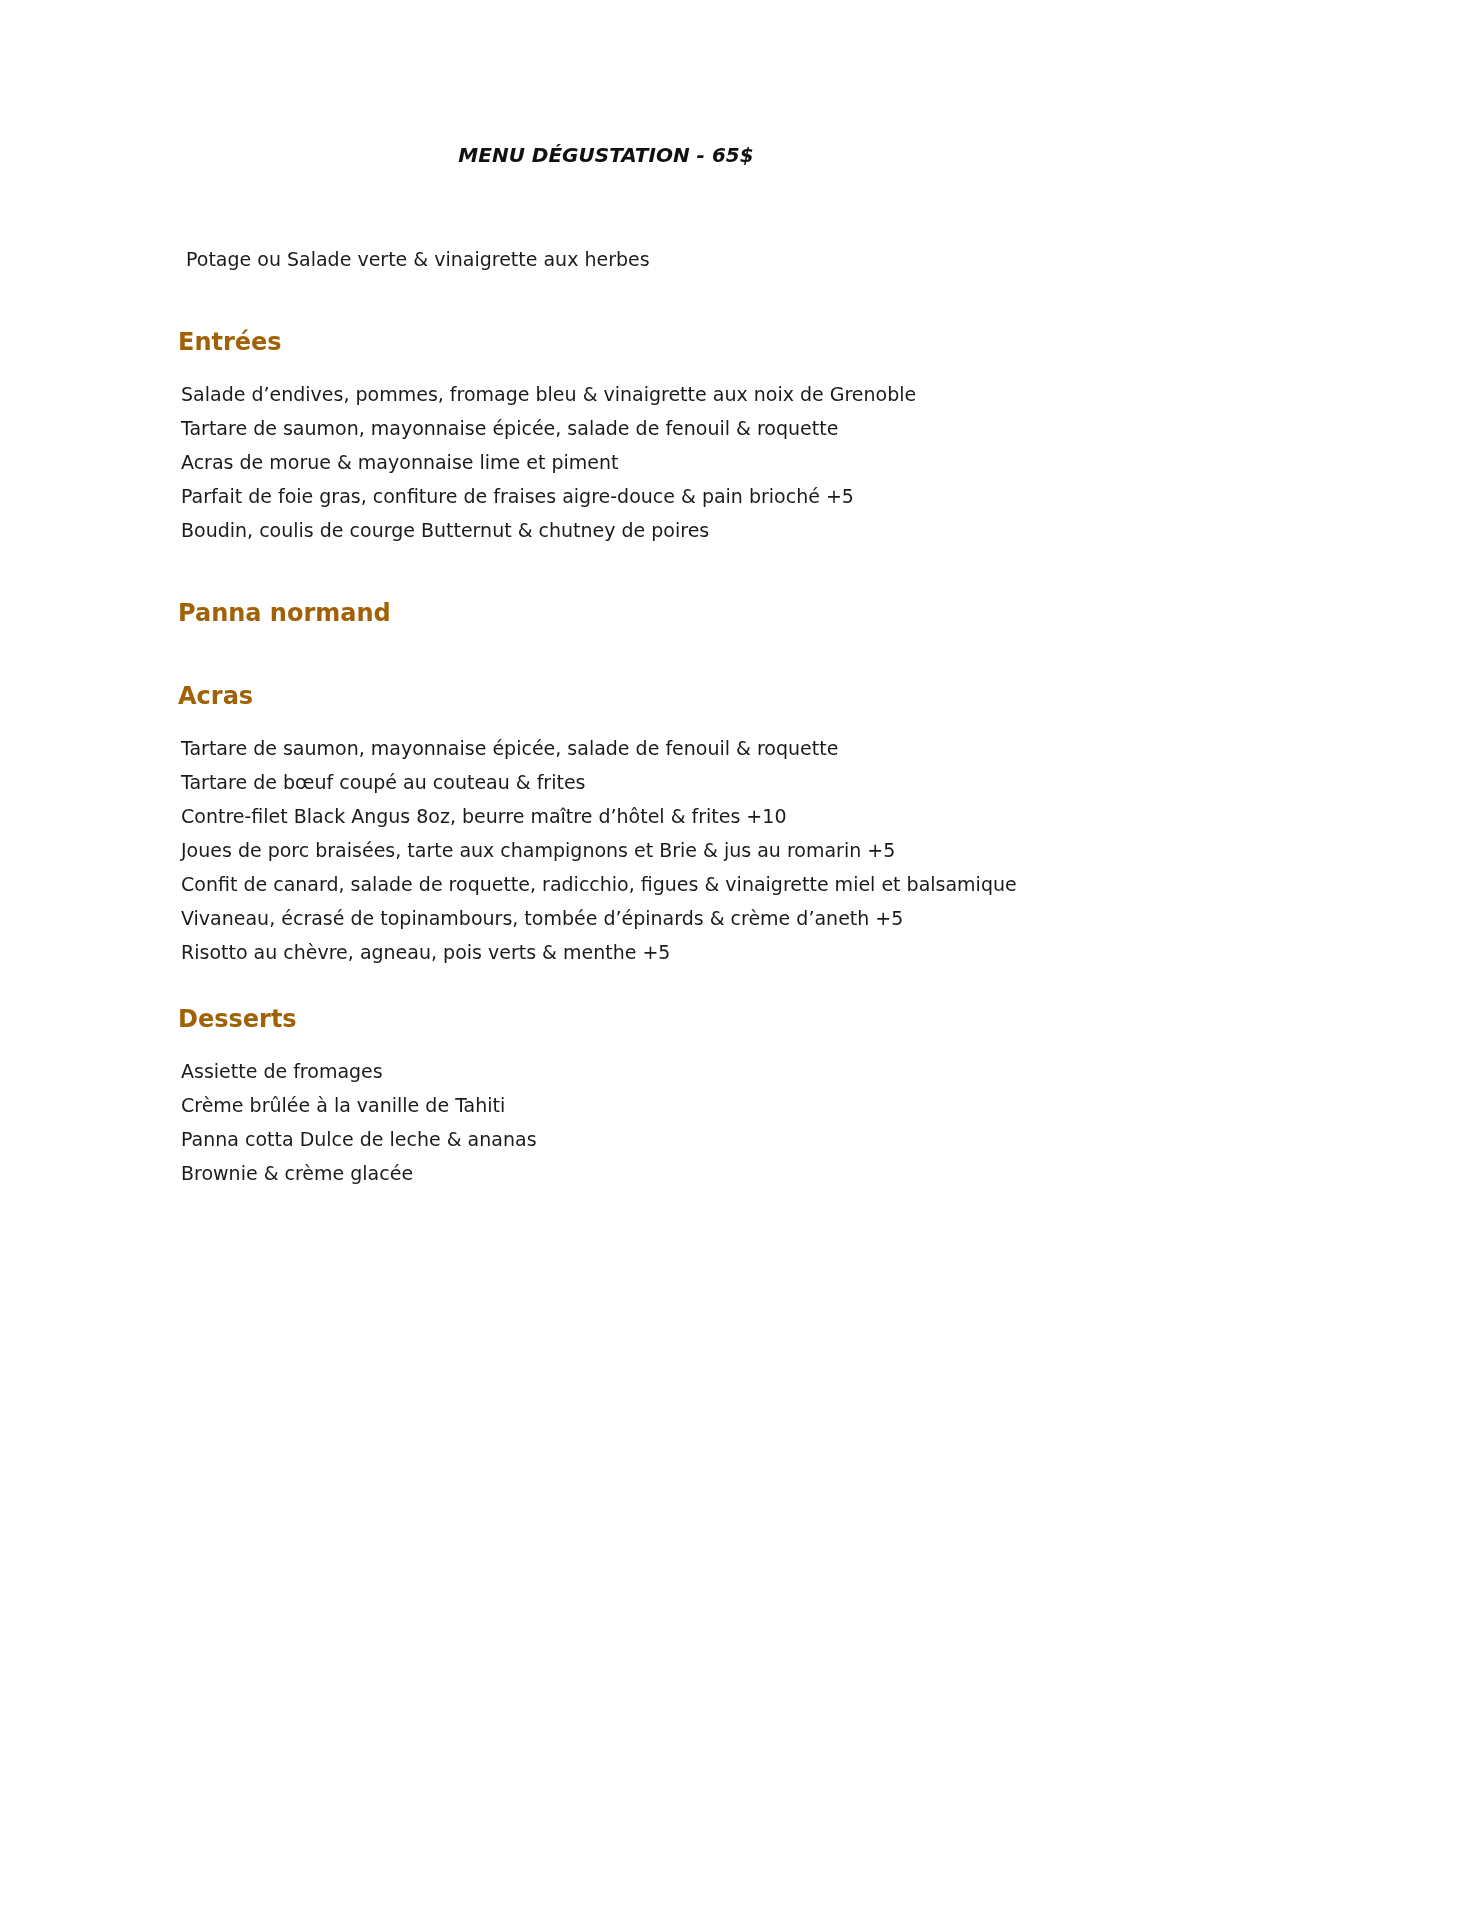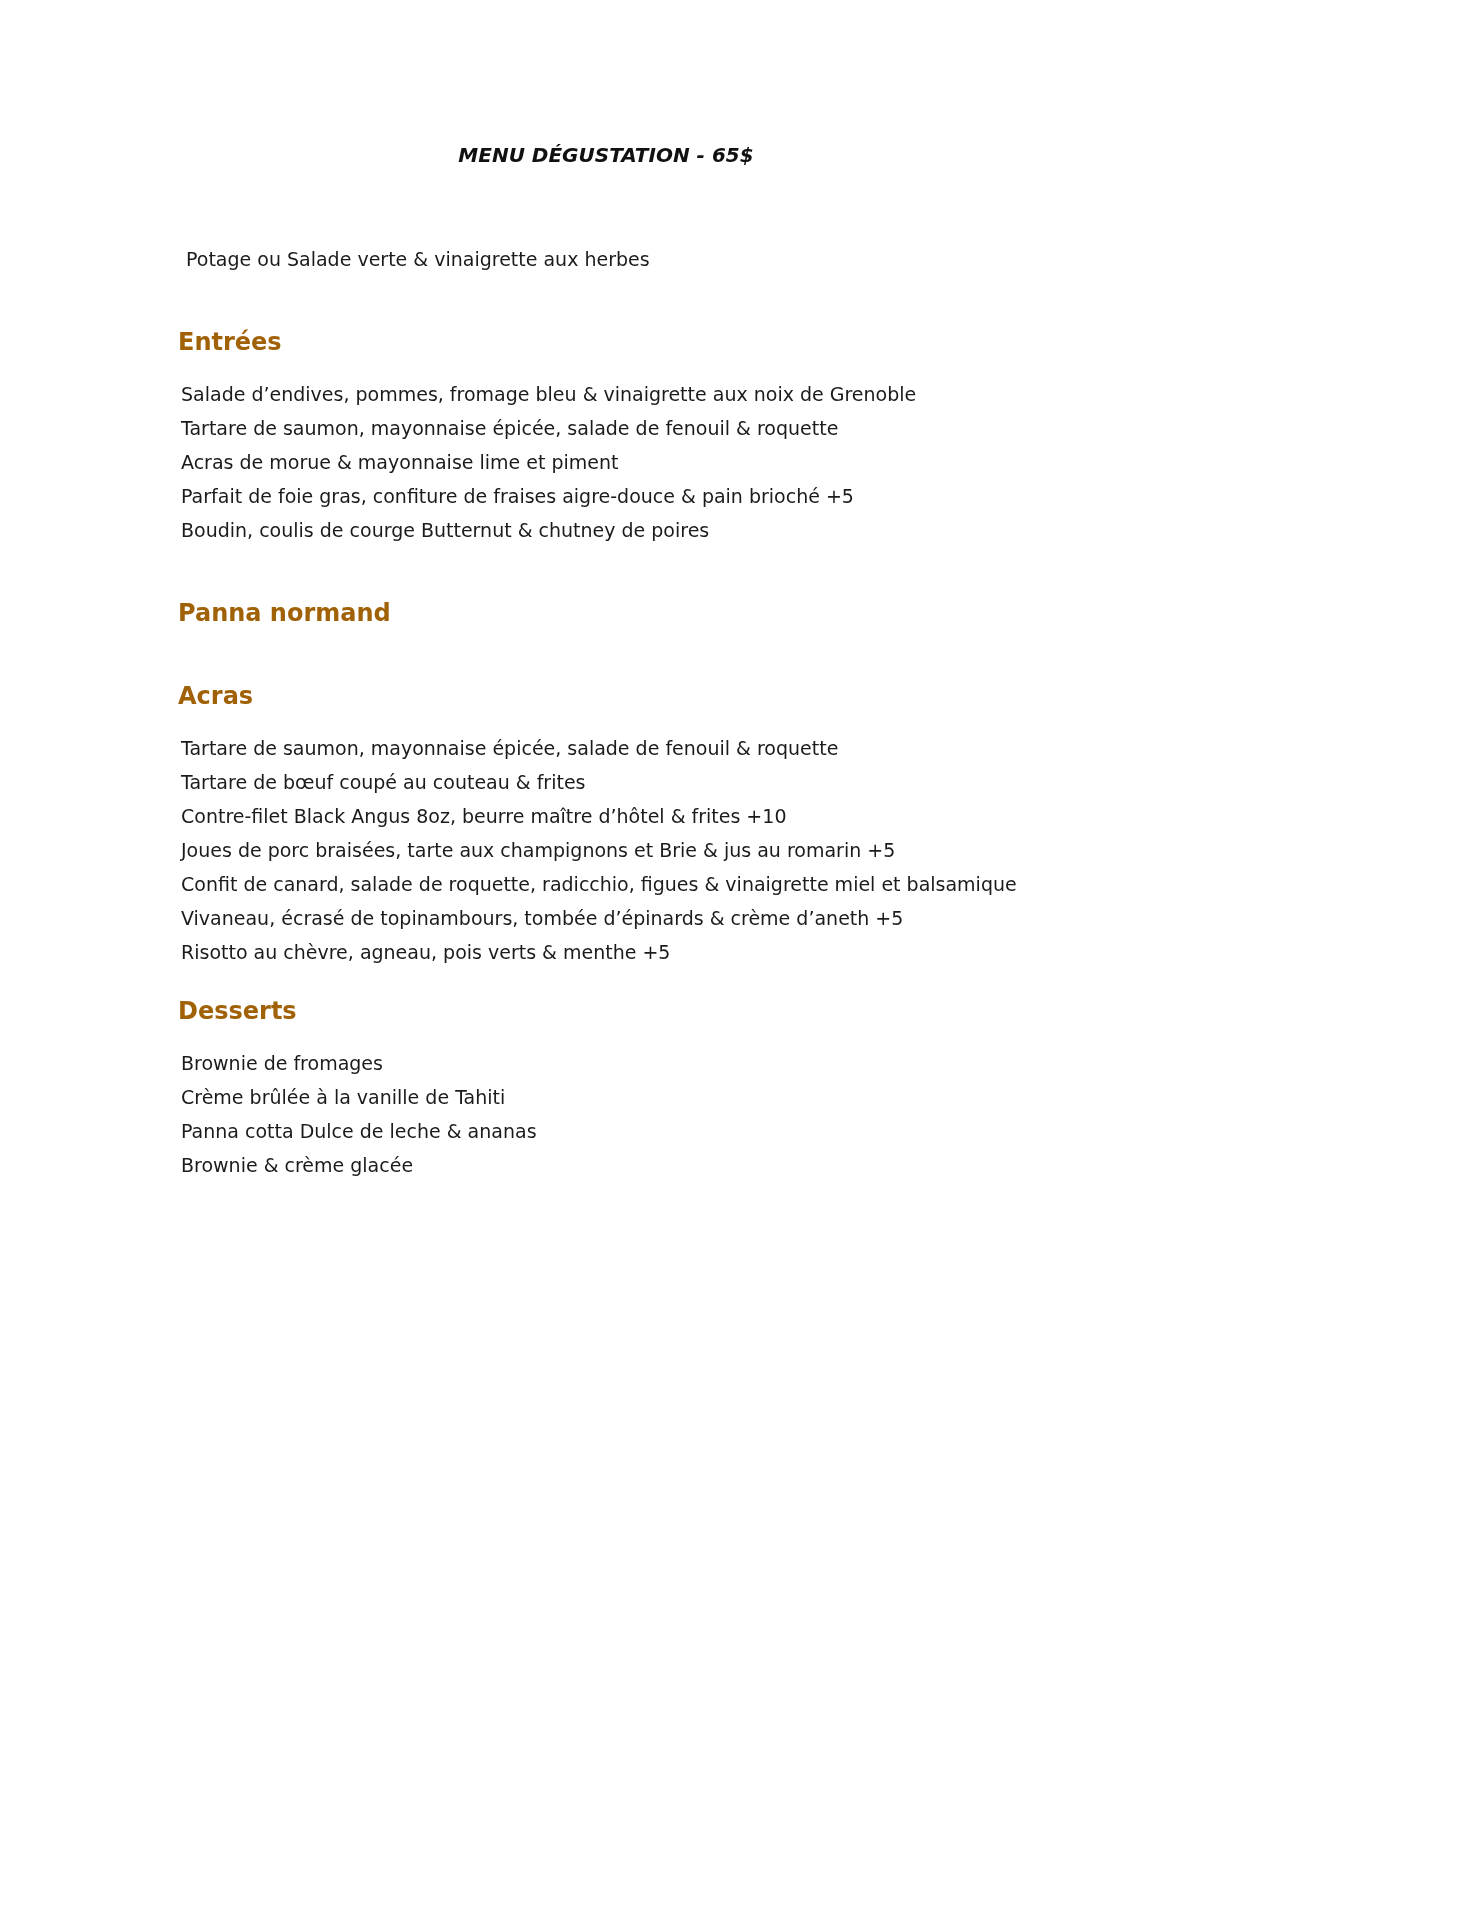--- a/index.html
+++ b/index.html
@@ -34,21 +34,21 @@
     margin: 8px;
   }
   h2.section-heading {
     font-size: 24px;
     line-height: 31px;
     font-weight: bold;
     margin: 52px 0 21px 0;
     color: #a16207;
   }
   .section--desserts h2.section-heading {
-    margin-top: 28px;
+    margin-top: 36px;
   }
   .item {
     font-size: 19px;
     line-height: 31px;
     margin: 3px;
   }
 </style>
 </head>
 <body>
 
@@ -77,19 +77,19 @@
     <div class="item">Tartare de bœuf coupé au couteau &amp; frites</div>
     <div class="item">Contre-filet Black Angus 8oz, beurre maître d’hôtel &amp; frites +10</div>
     <div class="item">Joues de porc braisées, tarte aux champignons et Brie &amp; jus au romarin +5</div>
     <div class="item">Confit de canard, salade de roquette, radicchio, figues &amp; vinaigrette miel et balsamique</div>
     <div class="item">Vivaneau, écrasé de topinambours, tombée d’épinards &amp; crème d’aneth +5</div>
     <div class="item">Risotto au chèvre, agneau, pois verts &amp; menthe +5</div>
   </section>
 
   <section class="section section--desserts">
     <h2 class="section-heading">Desserts</h2>
-    <div class="item">Brownie de fromages</div>
+    <div class="item">Assiette de fromages</div>
     <div class="item">Crème brûlée à la vanille de Tahiti</div>
     <div class="item">Panna cotta Dulce de leche &amp; ananas</div>
     <div class="item">Brownie &amp; crème glacée</div>
   </section>
 
 </div>
 
 </body></html>

